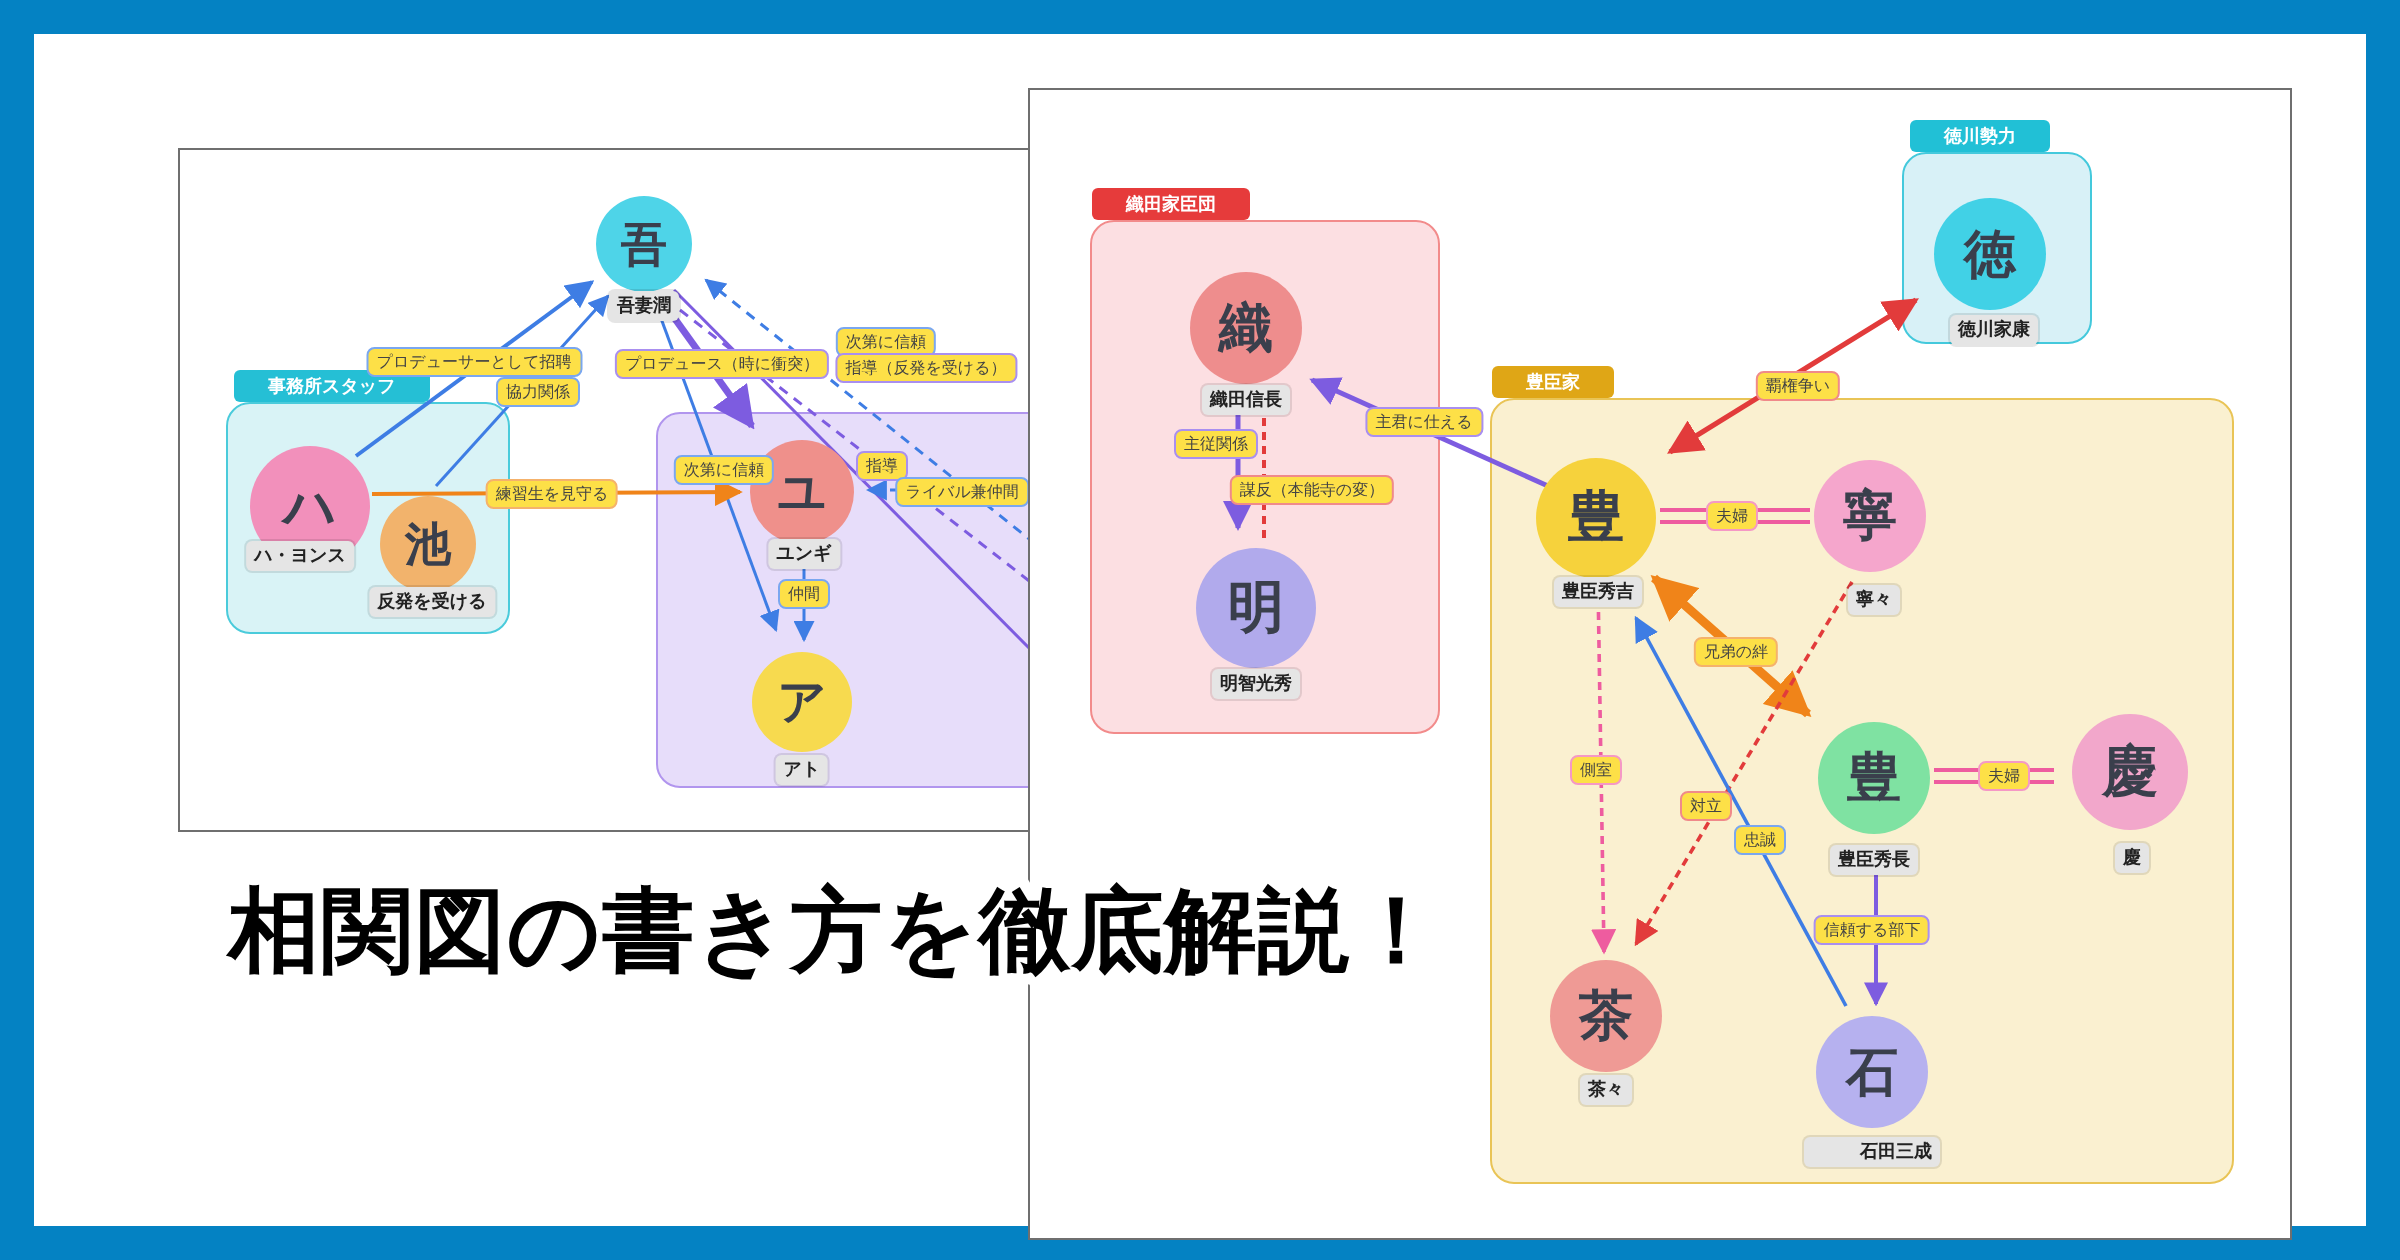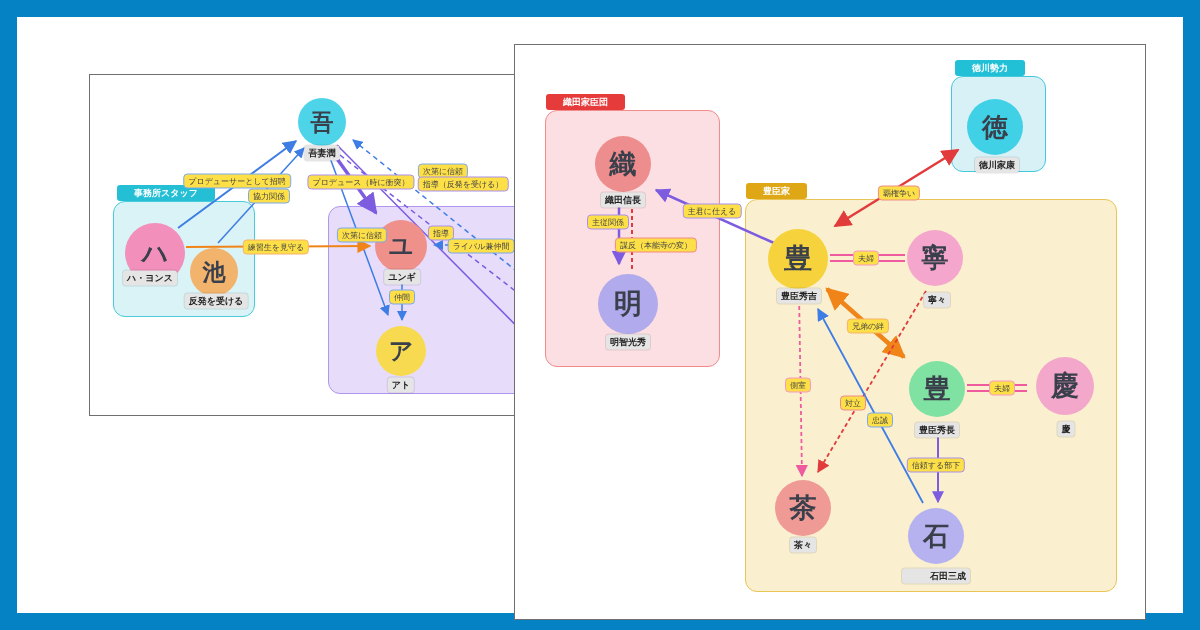--- a/index.html
+++ b/index.html
@@ -167,16 +167,17 @@
       <div class="edge-label el-pink" style="left:351px;top:213px;">夫婦</div>
       <div class="edge-label el-orange" style="left:353px;top:281px;">兄弟の絆</div>
       <div class="edge-label el-pink" style="left:487px;top:343px;">夫婦</div>
       <div class="edge-label el-pink" style="left:283px;top:340px;">側室</div>
       <div class="edge-label el-red" style="left:338px;top:358px;">対立</div>
       <div class="edge-label el-blue" style="left:365px;top:375px;">忠誠</div>
       <div class="edge-label el-purple" style="left:421px;top:420px;">信頼する部下</div>
     </div>
 
     <div id="title">
+      <div>相関図の書き方を徹底解説！</div>
     </div>
 
   </div>
 </div>
 
 </body></html>

